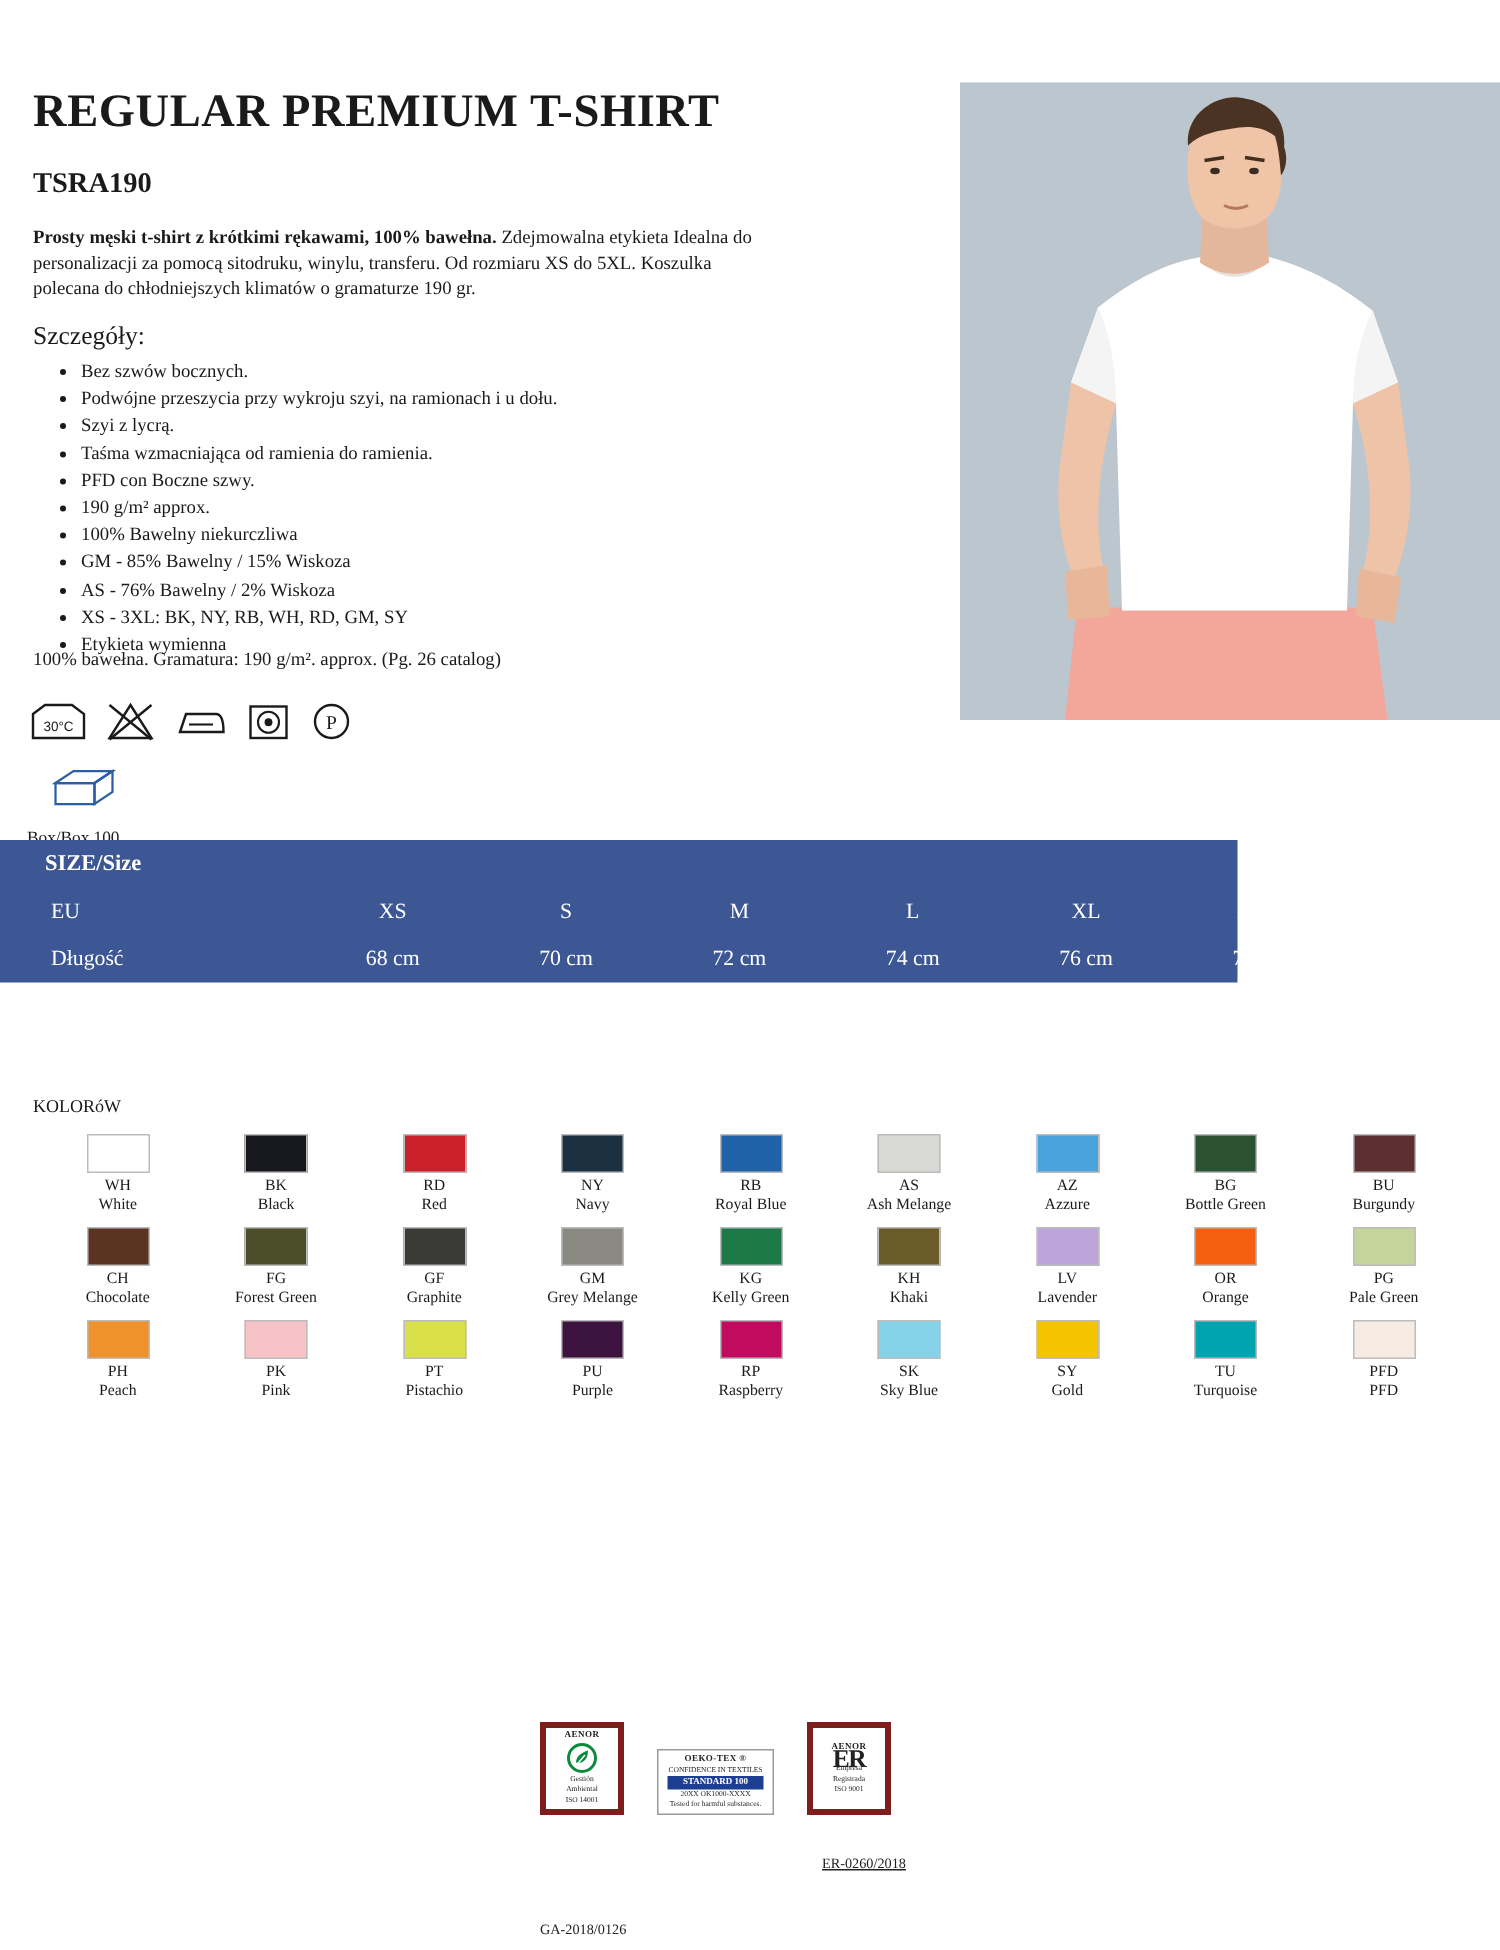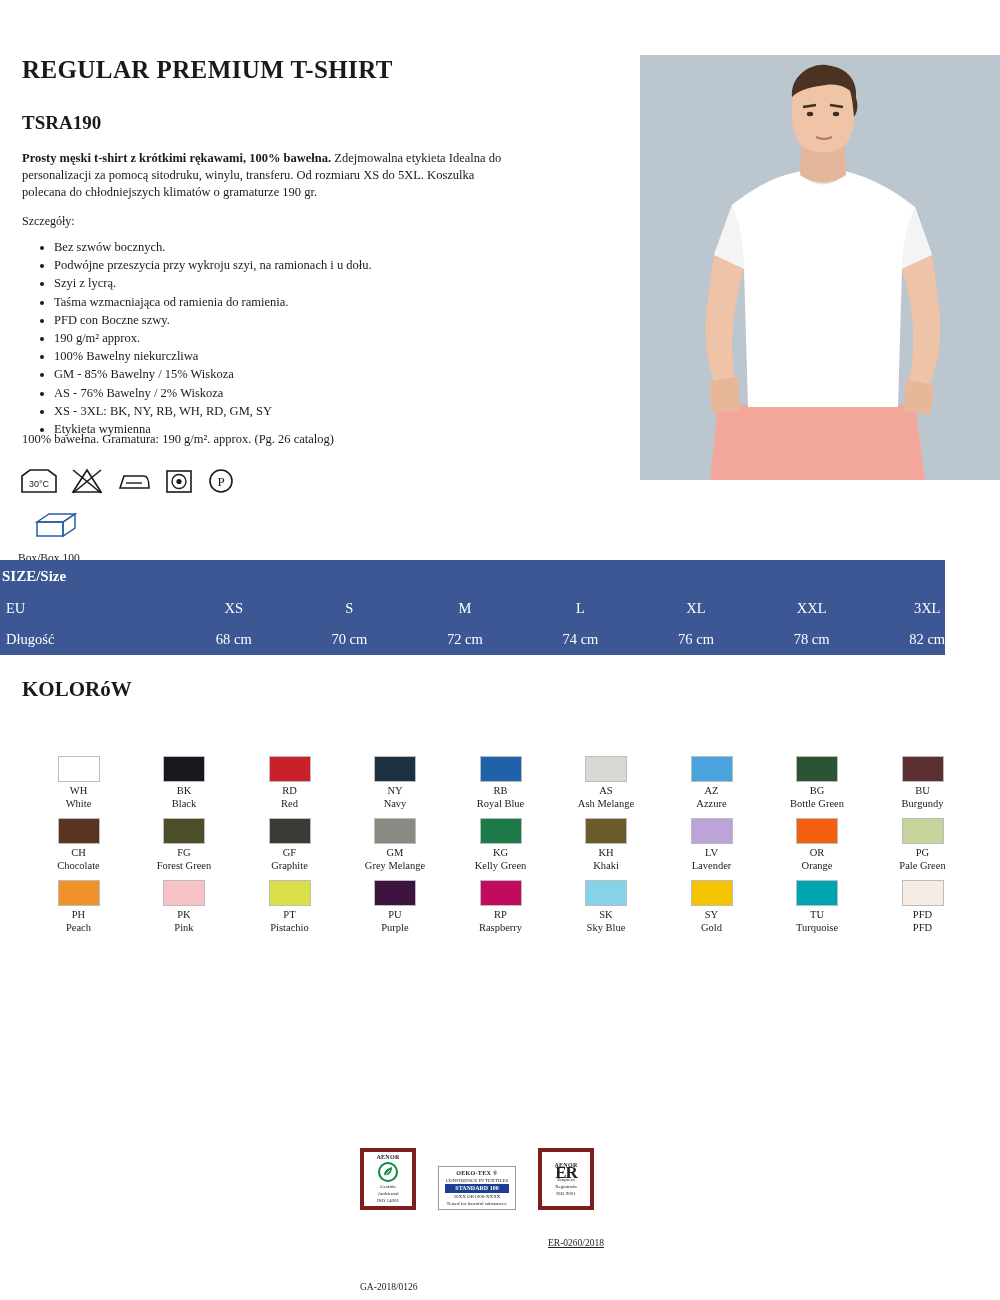--- a/index.html
+++ b/index.html
@@ -19,21 +19,21 @@
     position: relative;
     width: 1000px;
     height: 1300px;
   }
 
   
   .product-title {
     position: absolute;
     left: 22px;
     top: 56px;
-    font-size: 25px;
+    font-size: 31px;
     font-weight: bold;
     letter-spacing: 0.4px;
   }
   .product-code {
     position: absolute;
     left: 22px;
     top: 112px;
     font-size: 19px;
     font-weight: bold;
   }
@@ -43,21 +43,21 @@
     top: 150px;
     width: 490px;
     font-size: 12.5px;
     line-height: 17px;
   }
   .desc b { font-weight: bold; }
   .details-label {
     position: absolute;
     left: 22px;
     top: 214px;
-    font-size: 12px;
+    font-size: 17px;
   }
   .bullets {
     position: absolute;
     left: 22px;
     top: 238px;
     width: 500px;
     margin: 0;
     padding-left: 32px;
     font-size: 12.5px;
     line-height: 18.2px;
@@ -102,23 +102,24 @@
     height: 425px;
     overflow: hidden;
     background: #b9c2cb;
   }
 
   
   .size-block {
     position: absolute;
     left: 0;
     top: 560px;
-    width: 945px;
+    width: 797px;
     background: #3c5794;
     color: #ffffff;
+    padding-left: 28px;
   }
   .size-head {
     font-size: 15px;
     font-weight: bold;
     padding: 8px 0 8px 0;
     padding-left: 2px;
   }
   table.size-table {
     width: 985px;
     border-collapse: collapse;
@@ -132,23 +133,23 @@
   table.size-table td.first {
     text-align: left;
     padding-left: 6px;
     width: 170px;
   }
 
   
   .colors-title {
     position: absolute;
     left: 22px;
-    top: 677px;
-    font-size: 21px;
-    font-weight: bold;
+    top: 730px;
+    font-size: 12px;
+    font-weight: normal;
   }
   .colors-grid {
     position: absolute;
     left: 26px;
     top: 756px;
     width: 950px;
     display: grid;
     grid-template-columns: repeat(9, 105.5px);
     row-gap: 8px;
   }

